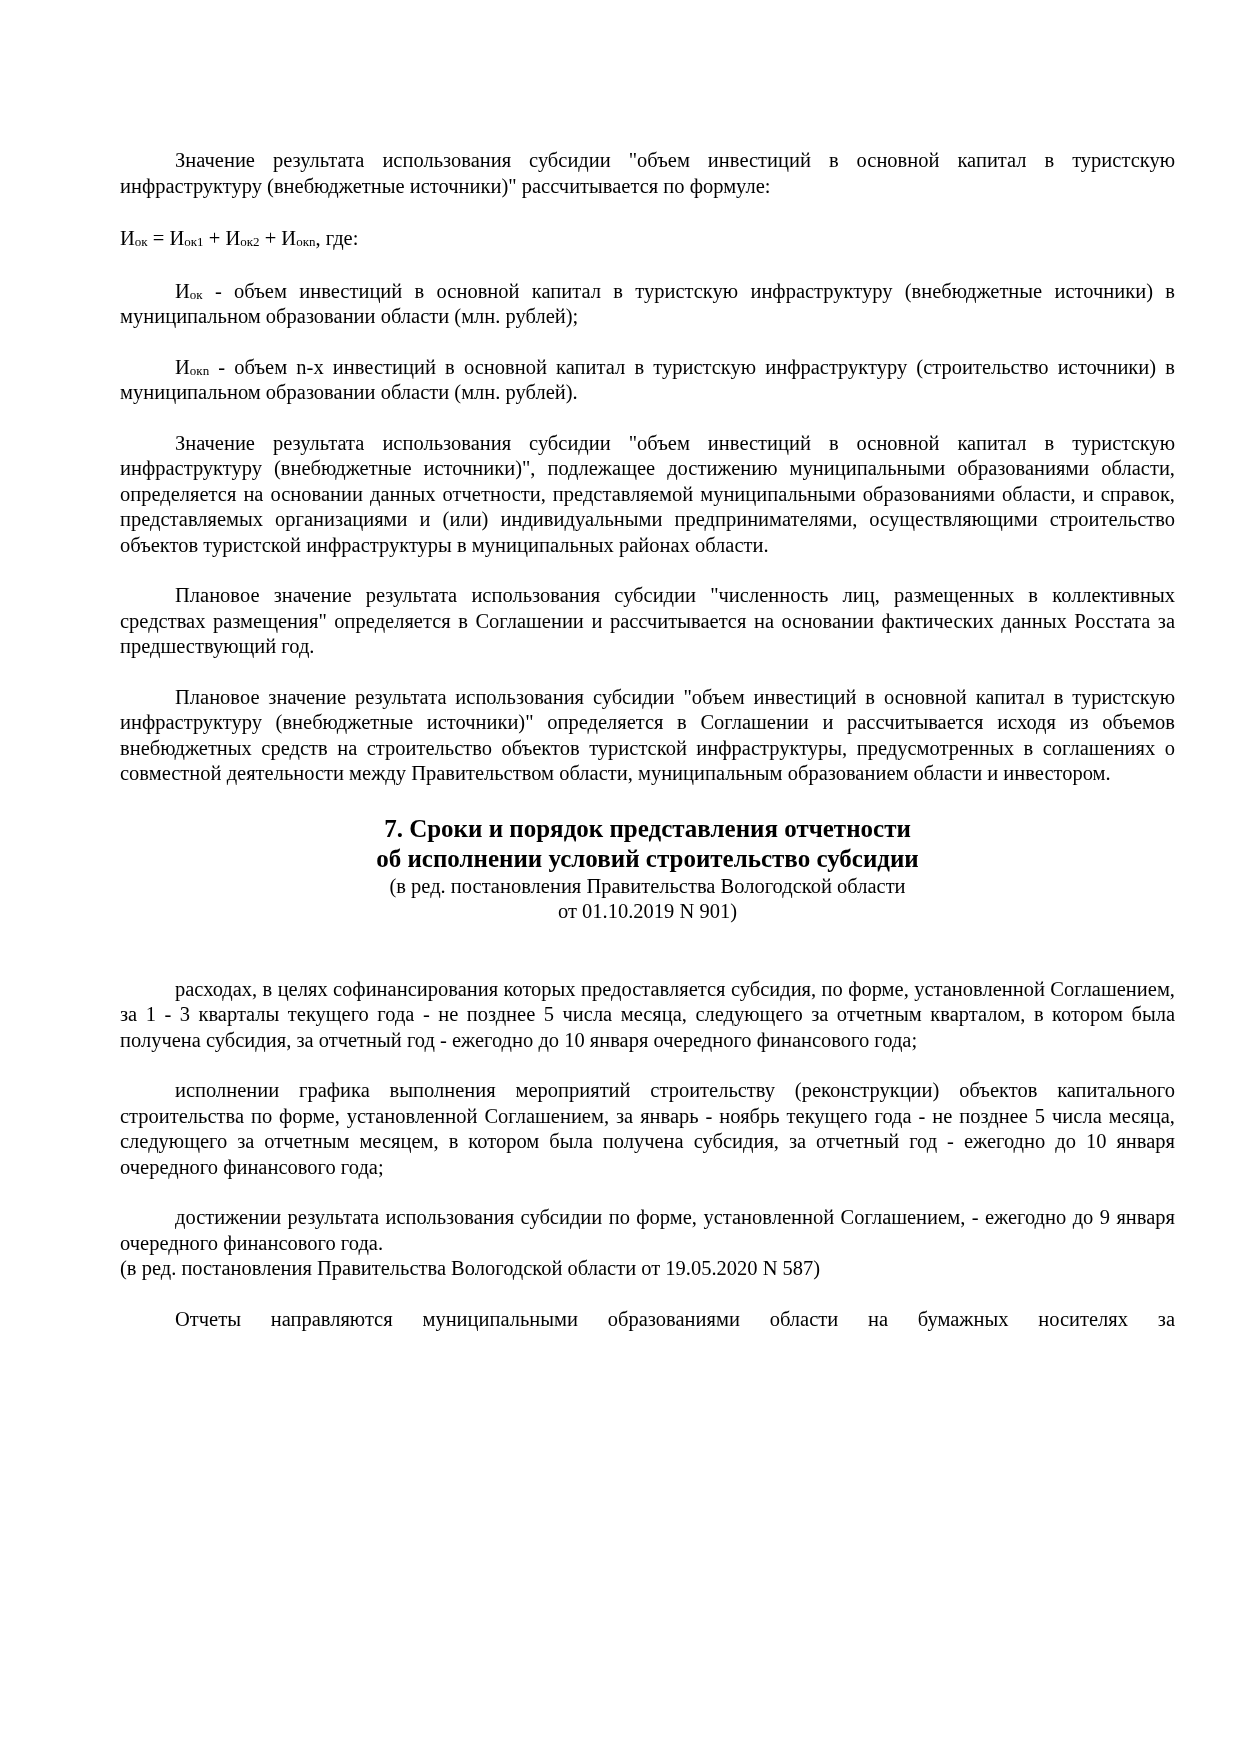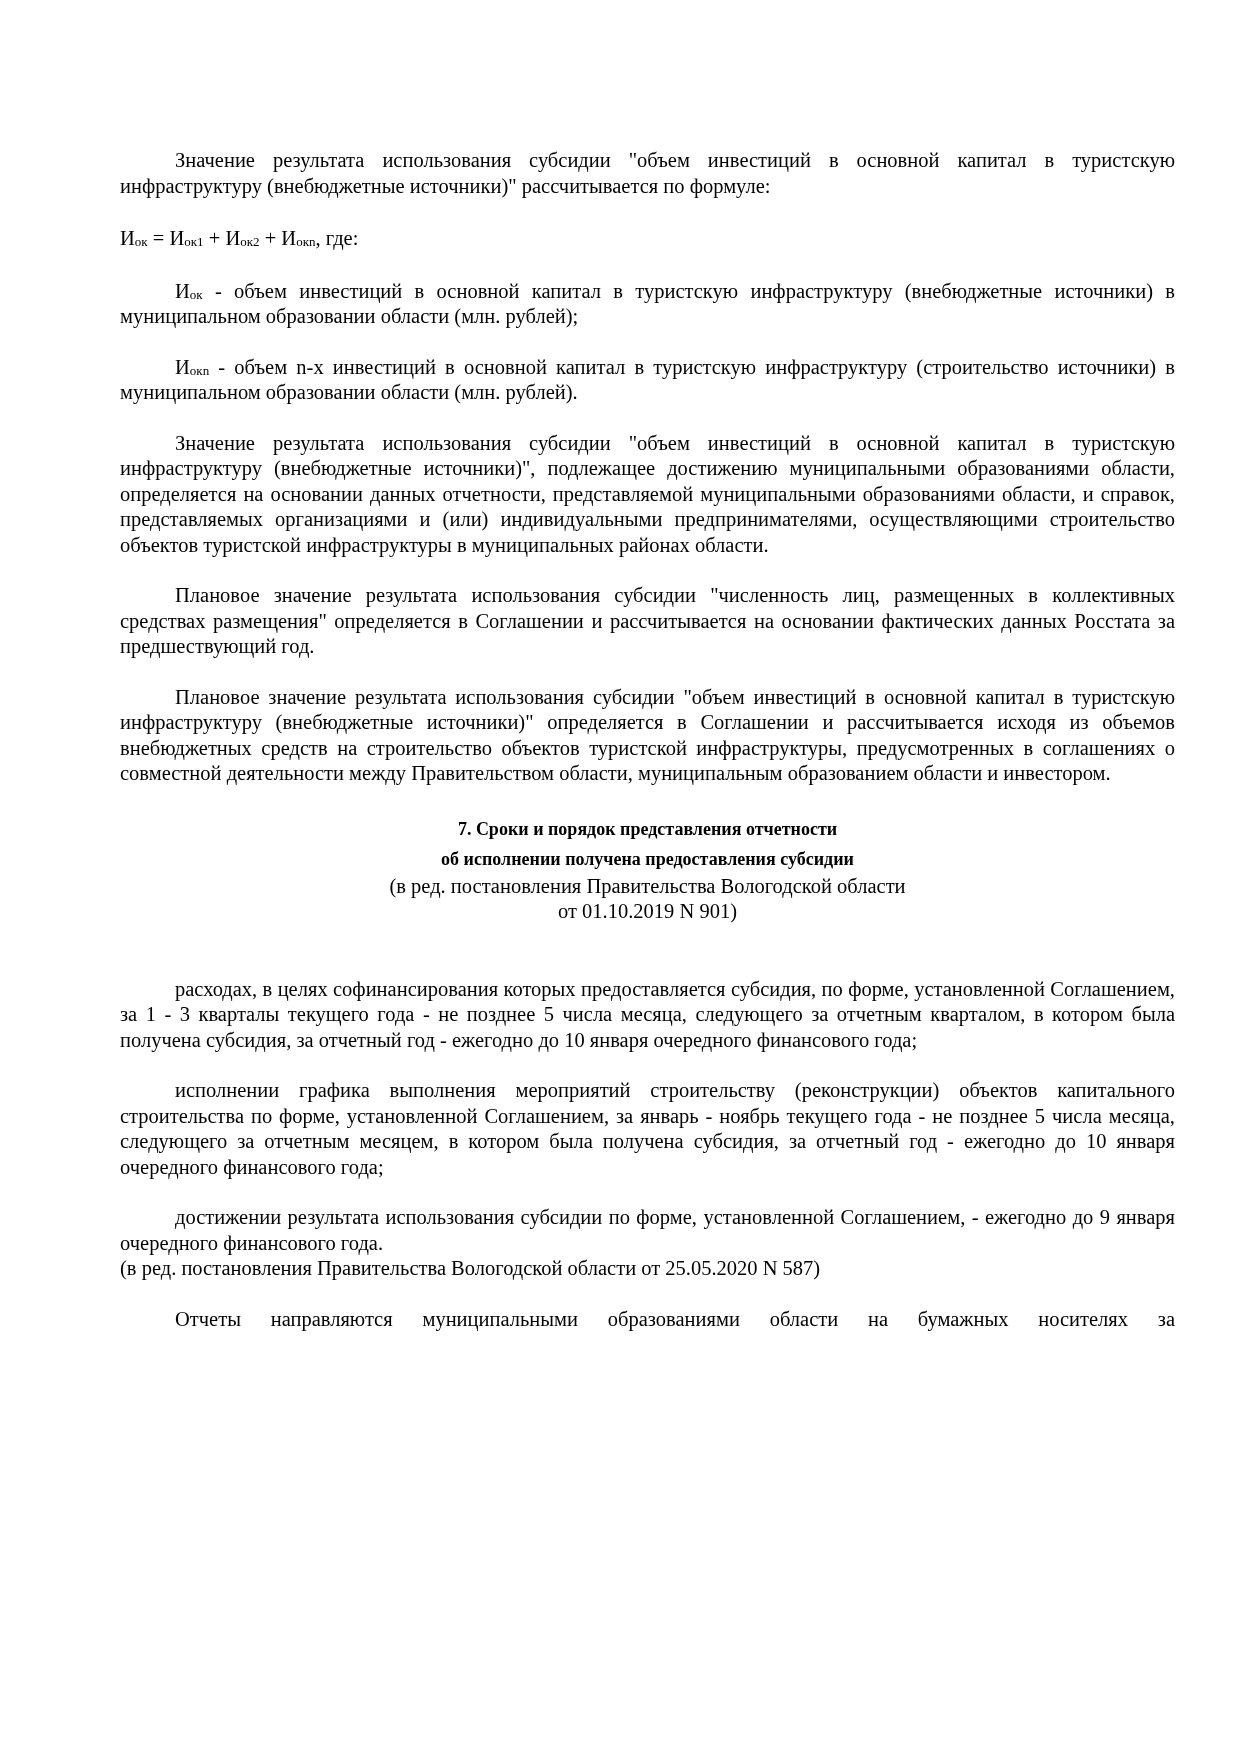--- a/index.html
+++ b/index.html
@@ -47,21 +47,21 @@
       font-size: 13px;
       vertical-align: -1px;
       line-height: 0;
     }
     .heading {
       text-align: center;
       margin: 0;
     }
     .heading .h-line {
       font-weight: bold;
-      font-size: 18px;
+      font-size: 25px;
       line-height: 30px;
       display: block;
     }
     .heading .h-note {
       font-size: 20.5px;
       line-height: 25.5px;
       display: block;
     }
     .note {
       text-align: left;
@@ -95,39 +95,39 @@
   <p class="indent">Плановое значение результата использования субсидии "численность лиц, размещенных в коллективных средствах размещения" определяется в Соглашении и рассчитывается на основании фактических данных Росстата за предшествующий год.</p>
 
   <div class="gap"></div>
 
   <p class="indent">Плановое значение результата использования субсидии "объем инвестиций в основной капитал в туристскую инфраструктуру (внебюджетные источники)" определяется в Соглашении и рассчитывается исходя из объемов внебюджетных средств на строительство объектов туристской инфраструктуры, предусмотренных в соглашениях о совместной деятельности между Правительством области, муниципальным образованием области и инвестором.</p>
 
   <div class="gap-lg"></div>
 
   <div class="heading">
     <span class="h-line">7. Сроки и порядок представления отчетности</span>
-    <span class="h-line">об исполнении получена предоставления субсидии</span>
+    <span class="h-line">об исполнении условий строительство субсидии</span>
     <span class="h-note">(в ред. постановления Правительства Вологодской области</span>
     <span class="h-note">от 01.10.2019 N 901)</span>
   </div>
 
   <div class="gap-lg"></div>
 
 
   <div class="gap"></div>
 
   <p class="indent">расходах, в целях софинансирования которых предоставляется субсидия, по форме, установленной Соглашением, за 1 - 3 кварталы текущего года - не позднее 5 числа месяца, следующего за отчетным кварталом, в котором была получена субсидия, за отчетный год - ежегодно до 10 января очередного финансового года;</p>
 
   <div class="gap"></div>
 
   <p class="indent">исполнении графика выполнения мероприятий строительству (реконструкции) объектов капитального строительства по форме, установленной Соглашением, за январь - ноябрь текущего года - не позднее 5 числа месяца, следующего за отчетным месяцем, в котором была получена субсидия, за отчетный год - ежегодно до 10 января очередного финансового года;</p>
 
   <div class="gap"></div>
 
   <p class="indent">достижении результата использования субсидии по форме, установленной Соглашением, - ежегодно до 9 января очередного финансового года.</p>
 
-  <p class="note">(в ред. постановления Правительства Вологодской области от 25.05.2020 N 587)</p>
+  <p class="note">(в ред. постановления Правительства Вологодской области от 19.05.2020 N 587)</p>
 
   <div class="gap"></div>
 
   <p class="indent" style="text-align-last: justify;">Отчеты направляются муниципальными образованиями области на бумажных носителях за</p>
 
 </div>
 
 </body></html>

